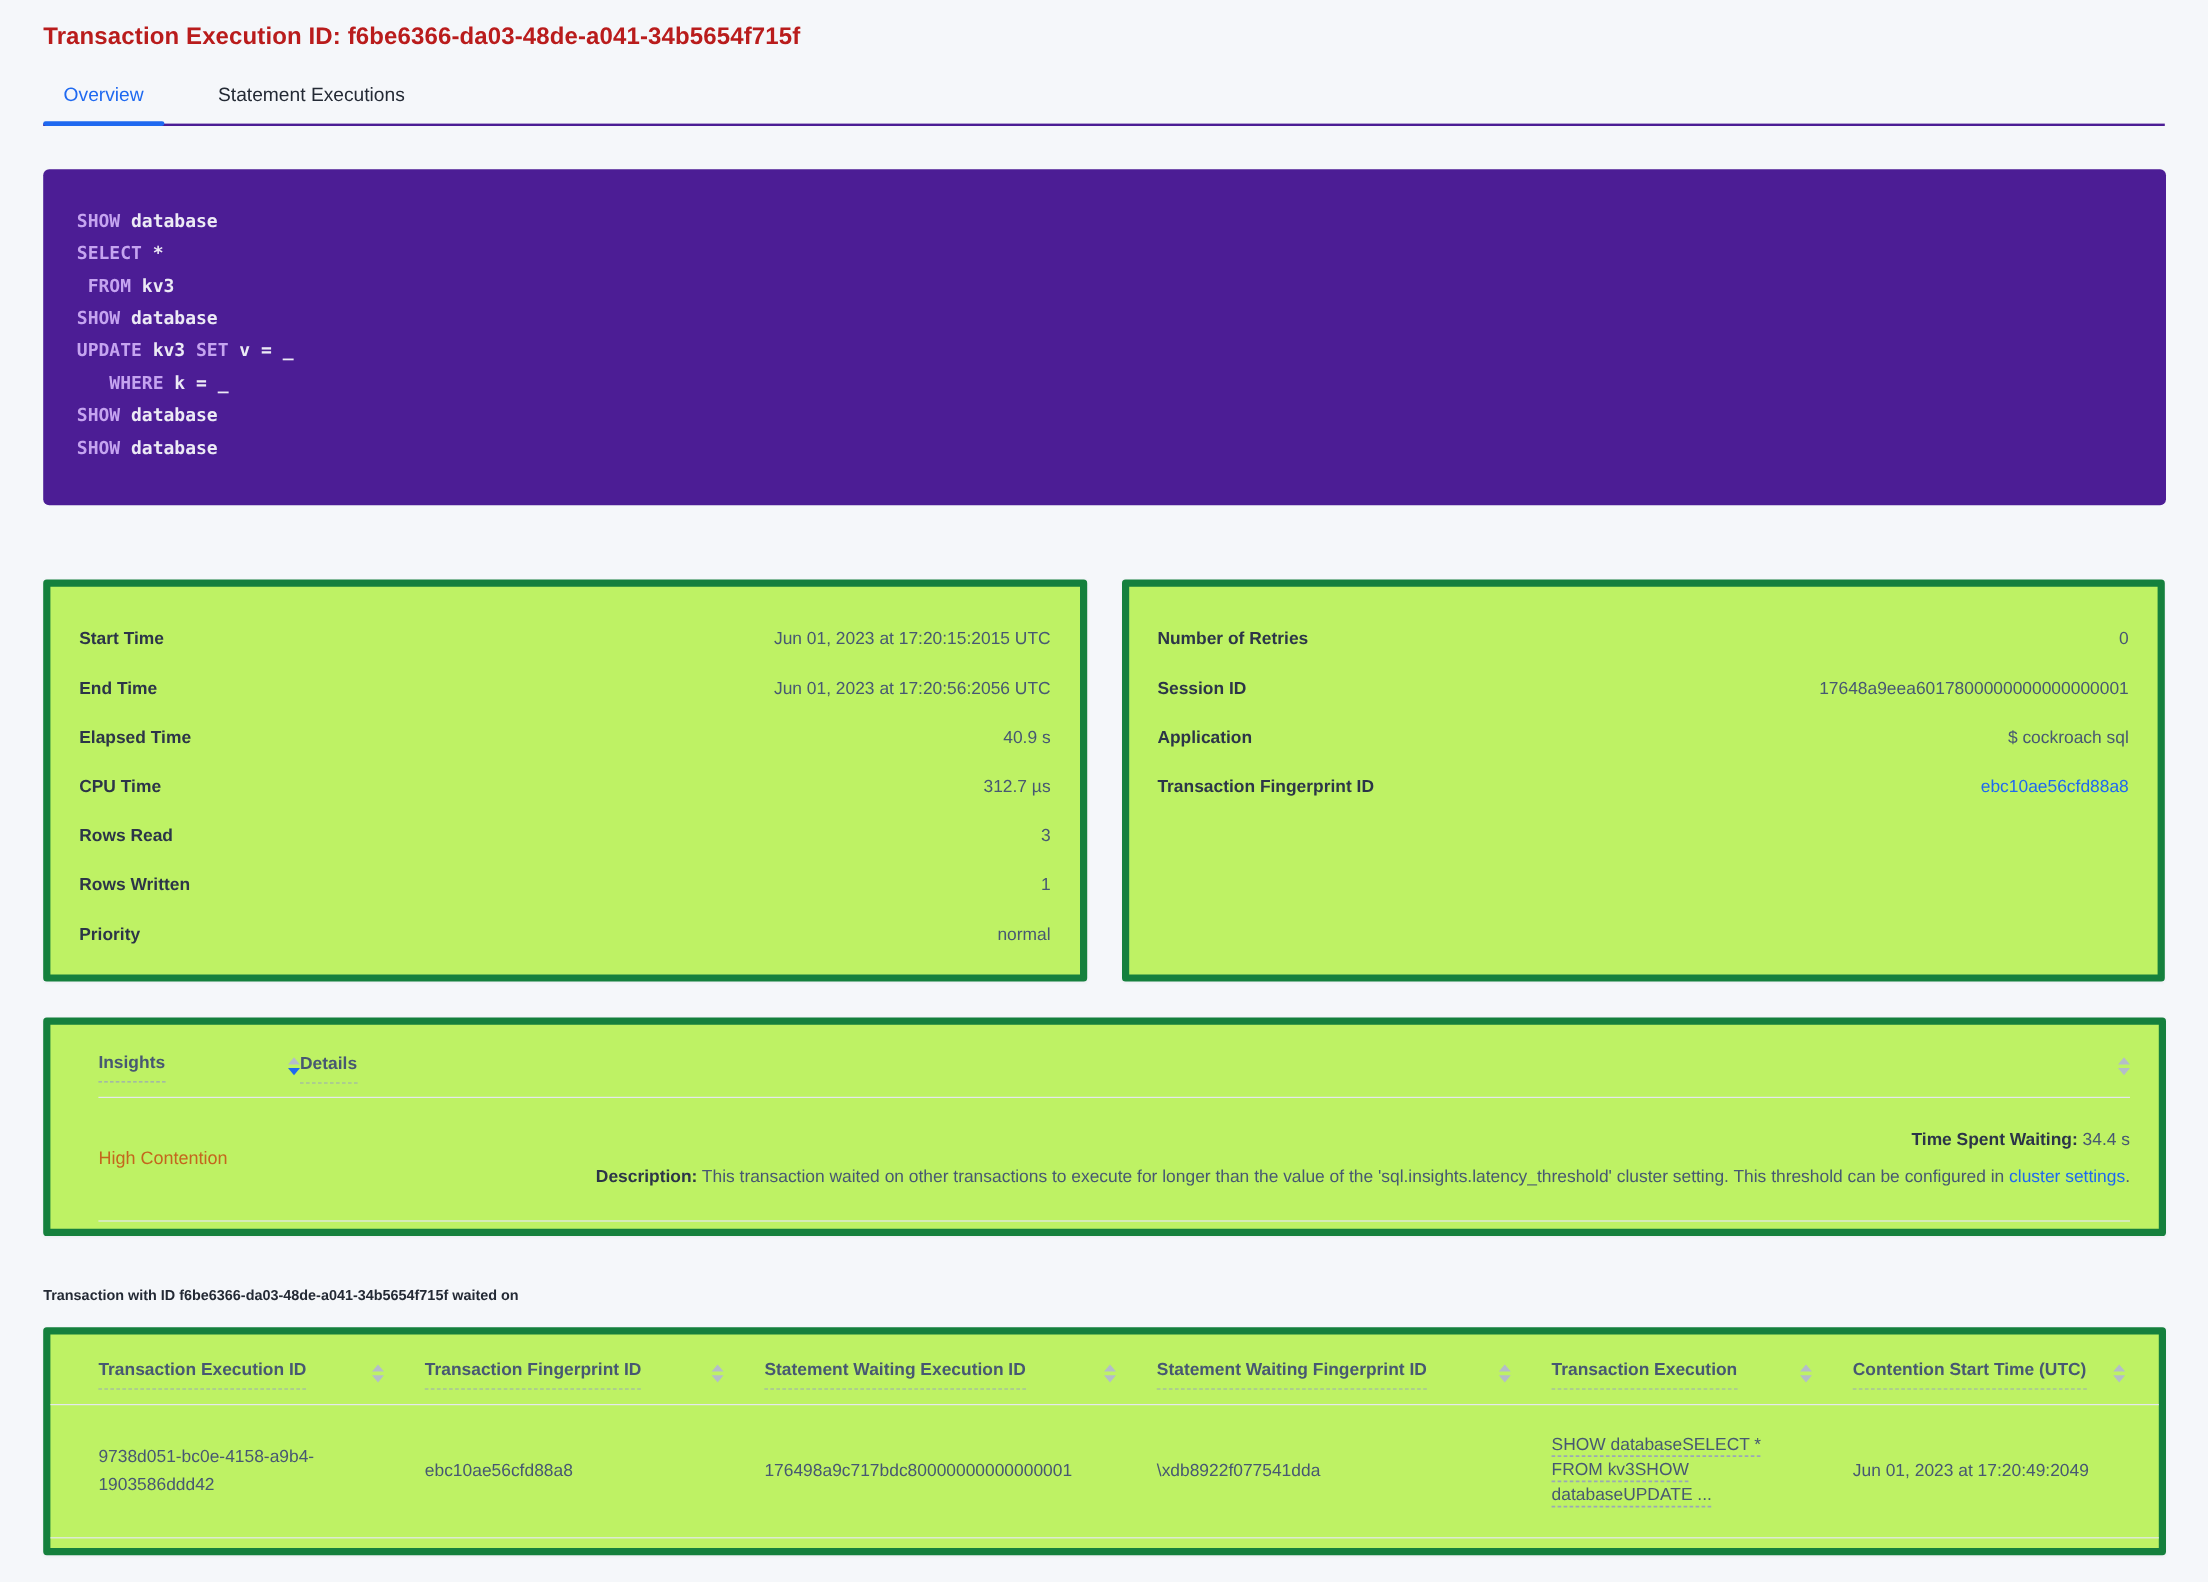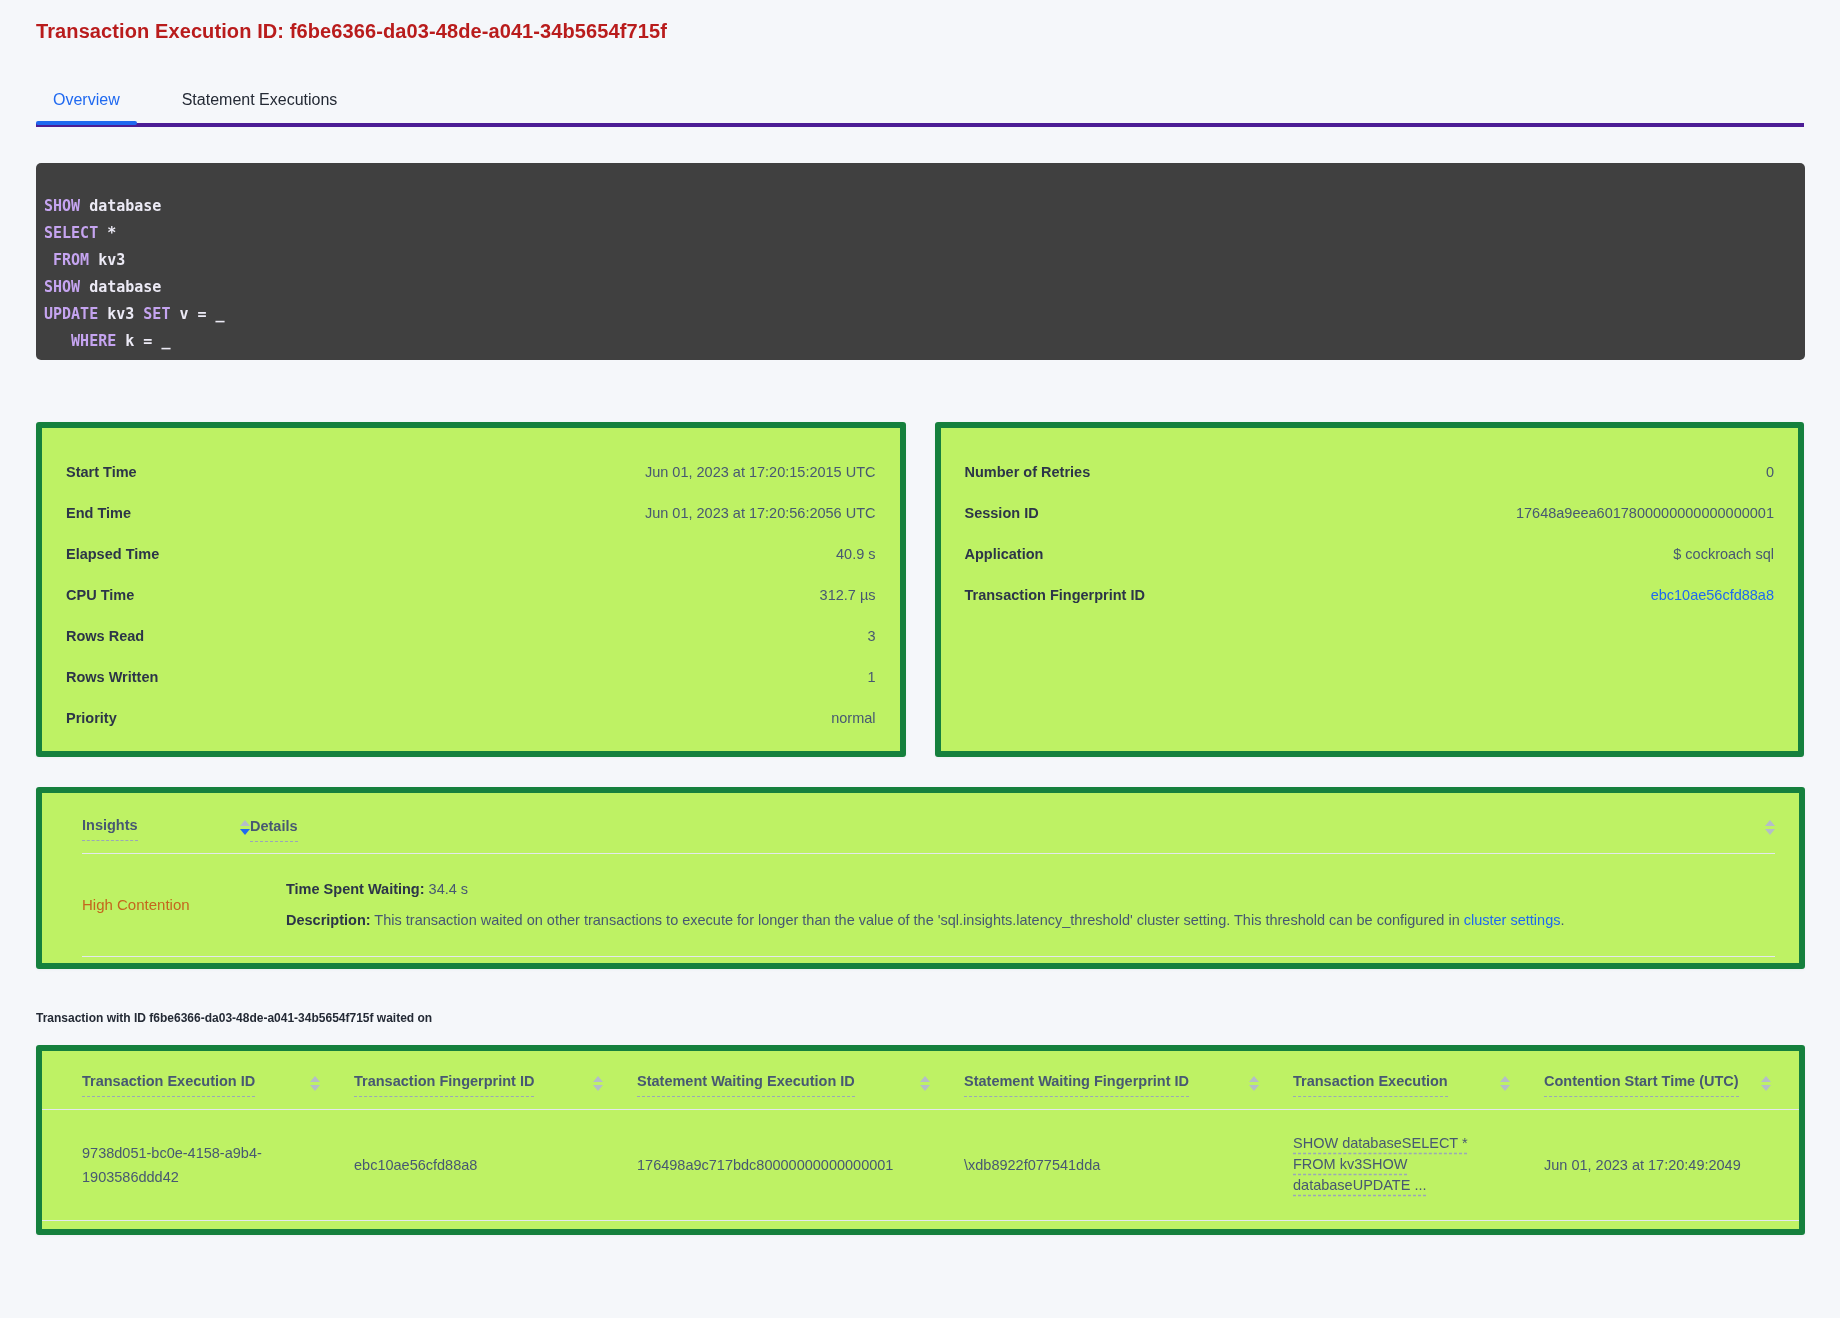--- a/index.html
+++ b/index.html
@@ -14,43 +14,43 @@
 
   
   .page-title {
     margin-top:20px;
     font-size:20px; font-weight:bold; color:#b91c1c;
     letter-spacing:0.1px;
   }
 
   
   .tabs {
-    margin-top:40px;
+    margin-top:20px;
     display:flex; align-items:flex-end;
-    border-bottom:4px solid #4c1d95;
+    border-bottom:2px solid #4c1d95;
   }
   .tab {
     position:relative;
     padding:8px 17px 14px 17px;
     font-size:16px; color:#242a35; cursor:pointer;
   }
   .tab + .tab { margin-left:28px; }
   .tab.active { color:#1f69f0; font-weight:500; }
   .tab.active .tab-underline {
     position:absolute; left:0; right:0; bottom:-2px;
     height:4px; background:#1f69f0; border-radius:2px;
   }
 
   
   .code-block {
     margin-top:36px;
-    width:1769px; height:197px;
-    background:#404040;
+    width:1769px; height:280px;
+    background:#4c1d95;
     border-radius:5px;
-    padding:30px 8px;
+    padding:30px 28px;
     overflow:hidden;
   }
   .code-line {
     white-space:pre;
     font-family:"DejaVu Sans Mono", monospace;
     font-size:15px; line-height:27px; font-weight:bold;
   }
   .kw { color:#c5a4f0; }
   .plain { color:#eceaf5; }
 
@@ -83,21 +83,21 @@
   .insights-header .spacer { margin-left:auto; }
 
   .sort-icon { display:inline-flex; flex-direction:column; align-items:center; gap:3px; margin-top:3px; cursor:pointer; }
   .tri { width:0; height:0; border-left:5px solid transparent; border-right:5px solid transparent; }
   .tri.up { border-bottom:6px solid #b4bdc9; }
   .tri.down { border-top:6px solid #b4bdc9; }
   .tri.down.active { border-top-color:#1f69f0; }
 
   .insight-row { display:flex; align-items:center; padding:14px 0 16px 0; border-bottom:1px solid #e4e8ee; min-height:103px; }
   .insight-type { width:172px; font-size:15px; color:#c4661d; }
-  .insight-details { flex:1; font-size:14.5px; color:#475872; padding-left:32px; }
+  .insight-details { flex:1; font-size:14.5px; color:#475872; padding-left:32px;text-align:right; }
   .detail-line { line-height:20px; }
   .detail-line + .detail-line { margin-top:11px; }
   .bold-label { font-weight:bold; color:#2c3548; }
 
   
   .section-heading {
     margin-top:42px;
     font-size:12px; font-weight:bold; color:#242a35;
   }
   .waited-card { margin-top:20px; width:1769px; min-height:186px; padding-bottom:8px; }

